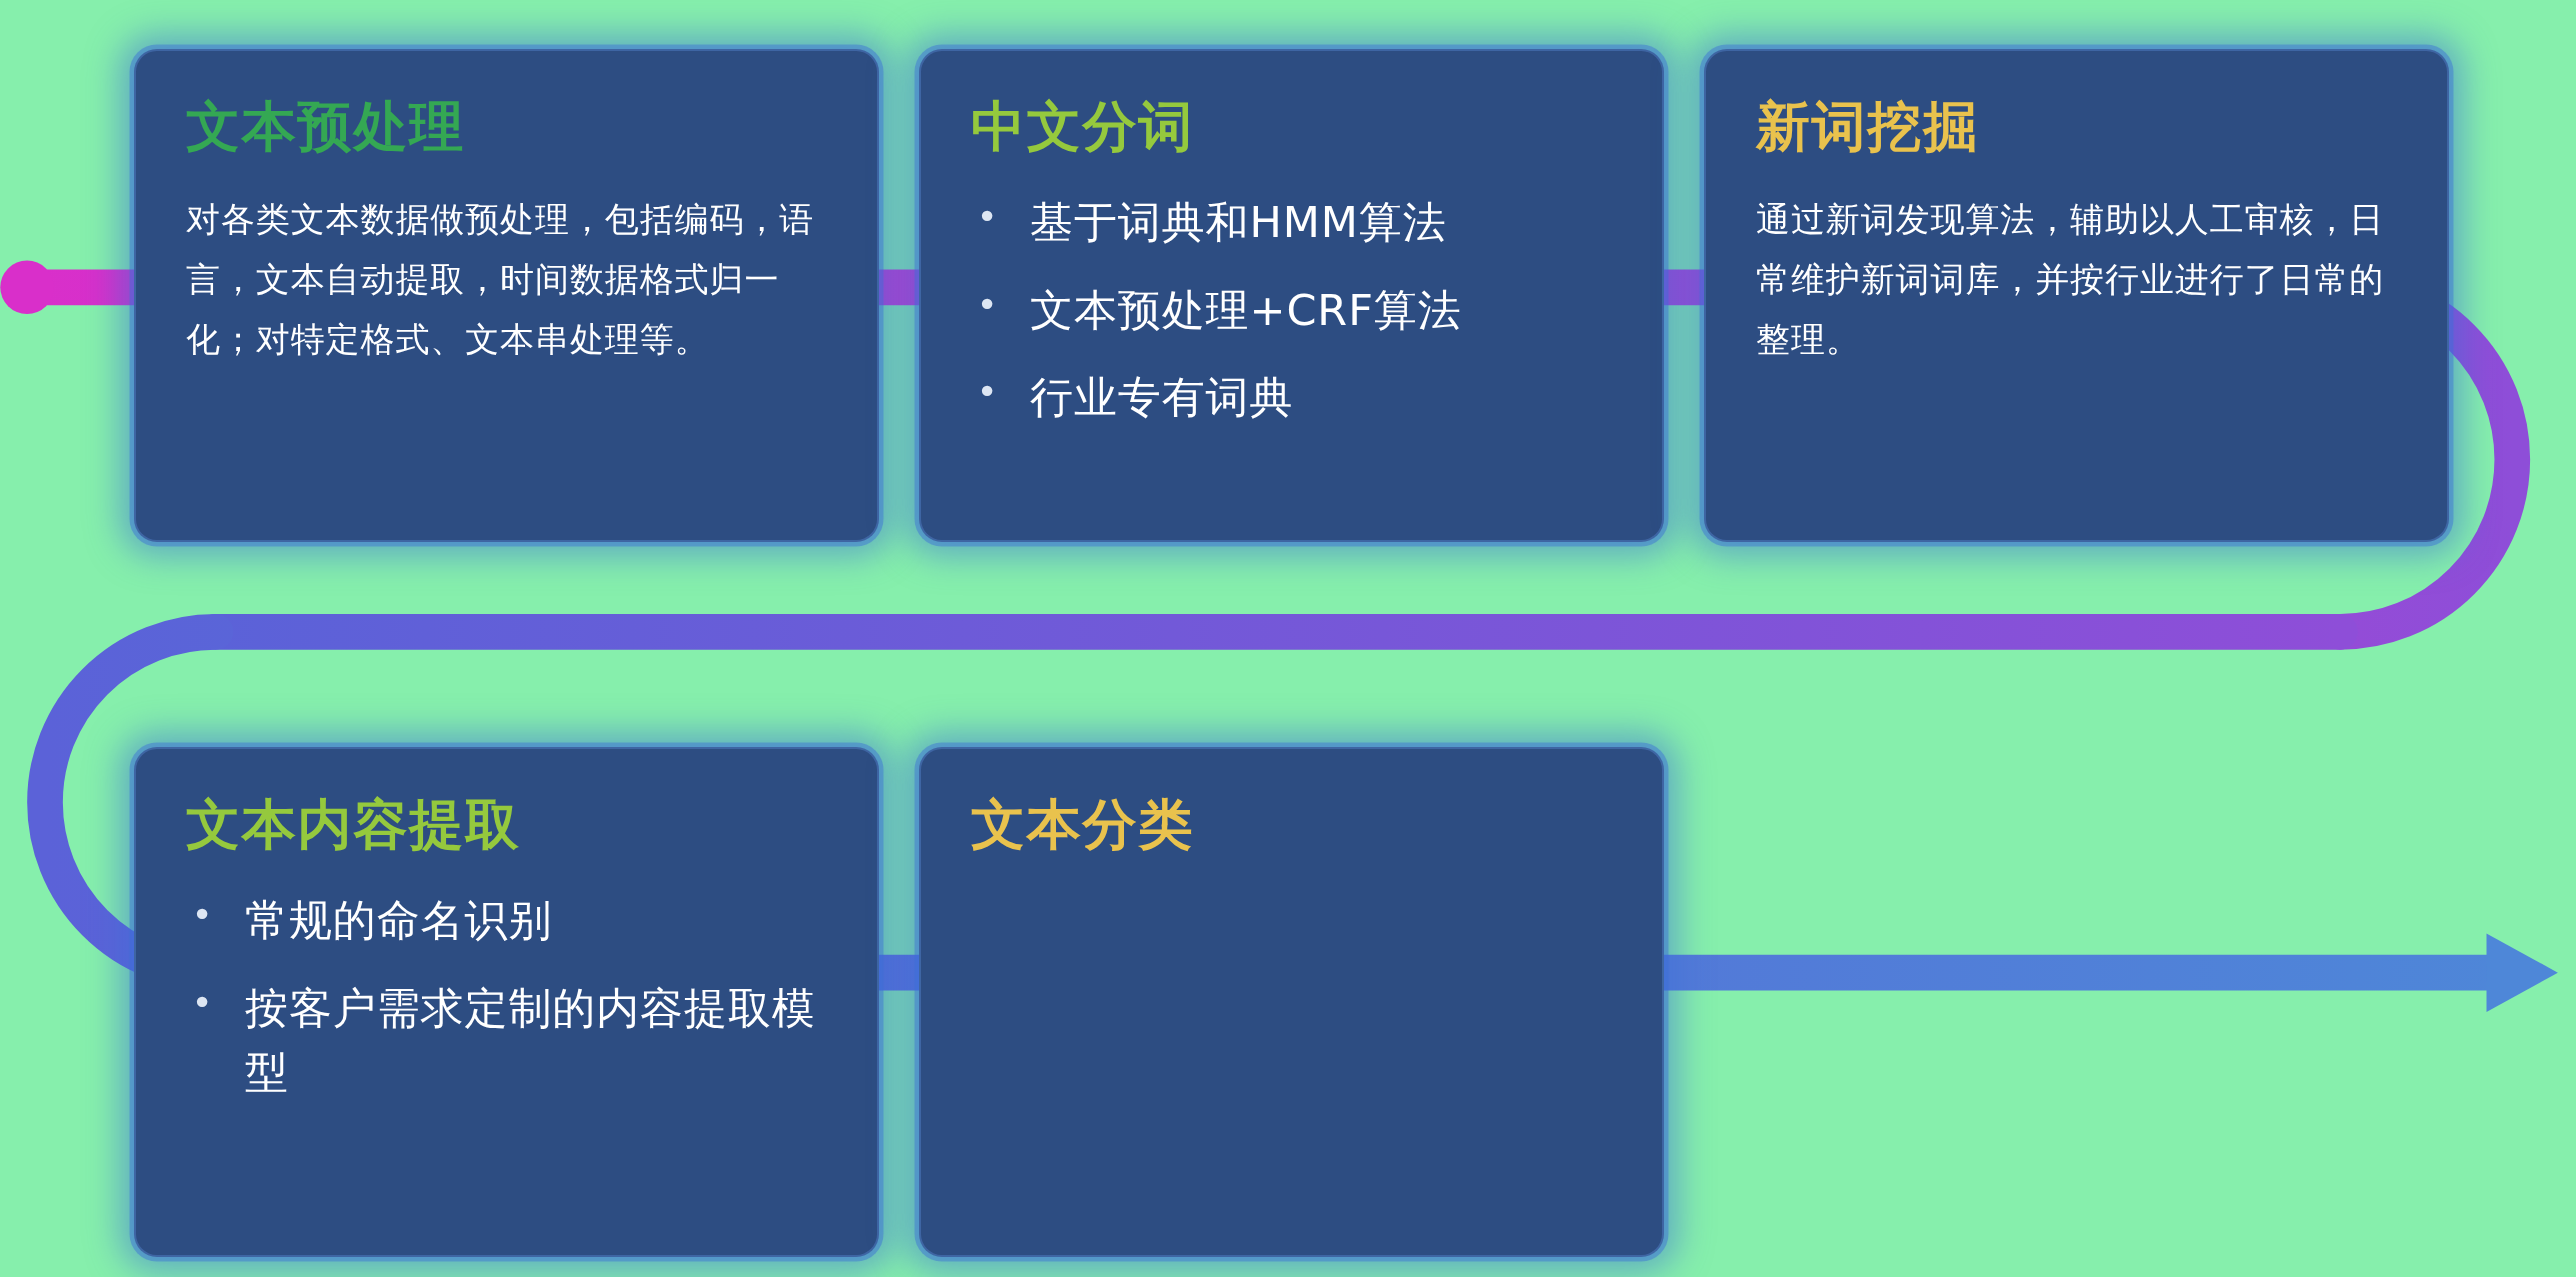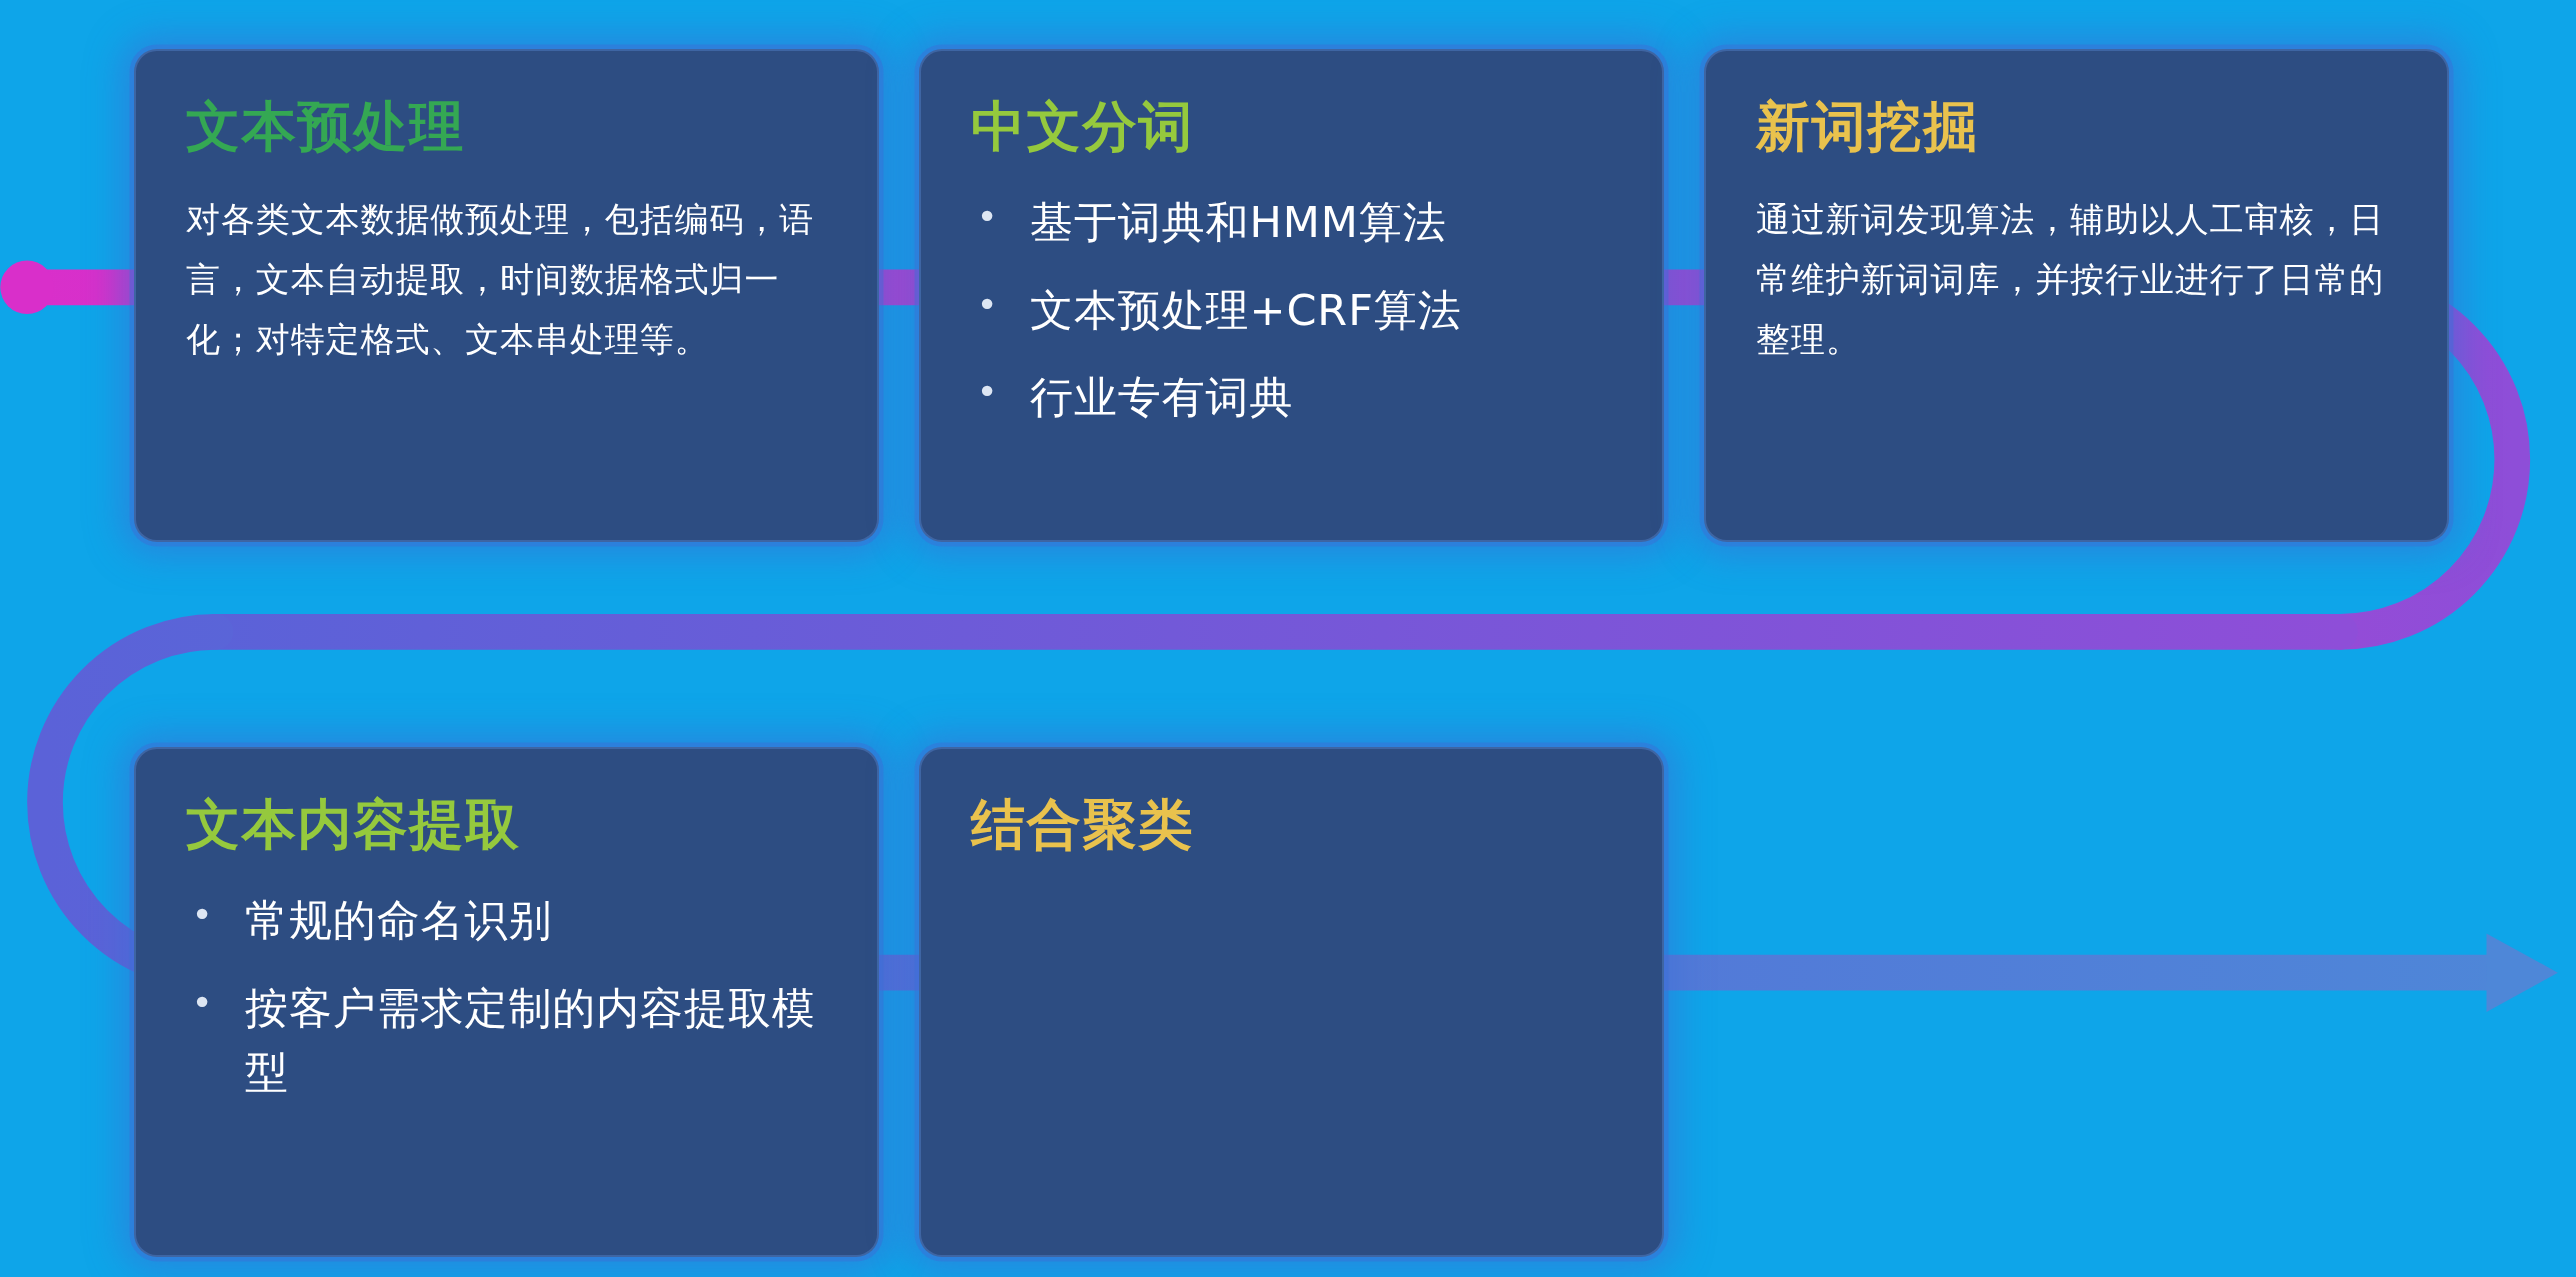--- a/index.html
+++ b/index.html
@@ -3,21 +3,21 @@
 <meta charset="utf-8">
 <style>
   * { box-sizing: border-box; margin: 0; padding: 0; }
   html, body { background: #ffffff; }
   body { font-family: "DejaVu Sans", "Liberation Sans", sans-serif; }
 
   .stage {
     position: relative;
     width: 2576px;
     height: 1277px;
-    background: #0ea5e9;
+    background: #86efac;
     overflow: hidden;
   }
 
   
   .flow-svg {
     position: absolute;
     left: 0; top: 0;
     width: 2576px;
     height: 1277px;
     z-index: 0;
@@ -140,18 +140,18 @@
 
     <section class="card">
       <h2 class="card-title t-lime">文本内容提取</h2>
       <ul class="card-bullets">
         <li>常规的命名识别</li>
         <li>按客户需求定制的内容提取模型</li>
       </ul>
     </section>
 
     <section class="card">
-      <h2 class="card-title t-gold">结合聚类</h2>
+      <h2 class="card-title t-gold">文本分类</h2>
     </section>
 
   </div>
 </div>
 
 
 </body></html>

